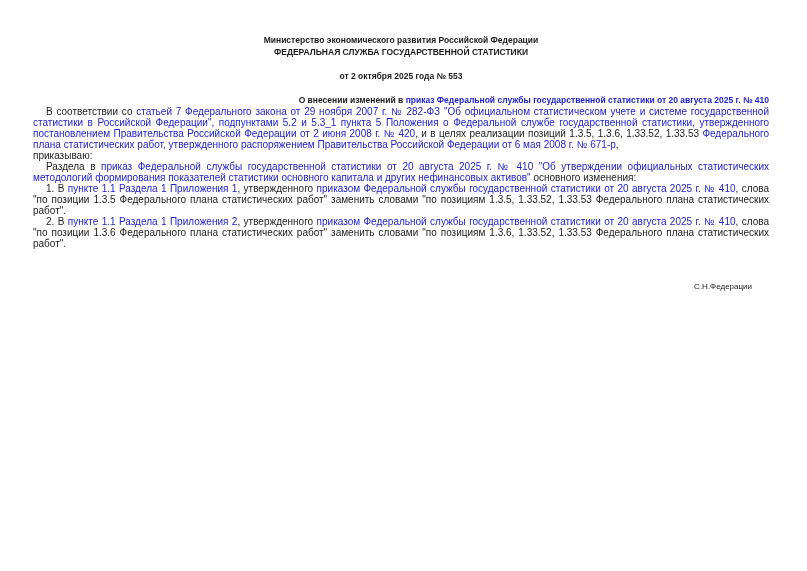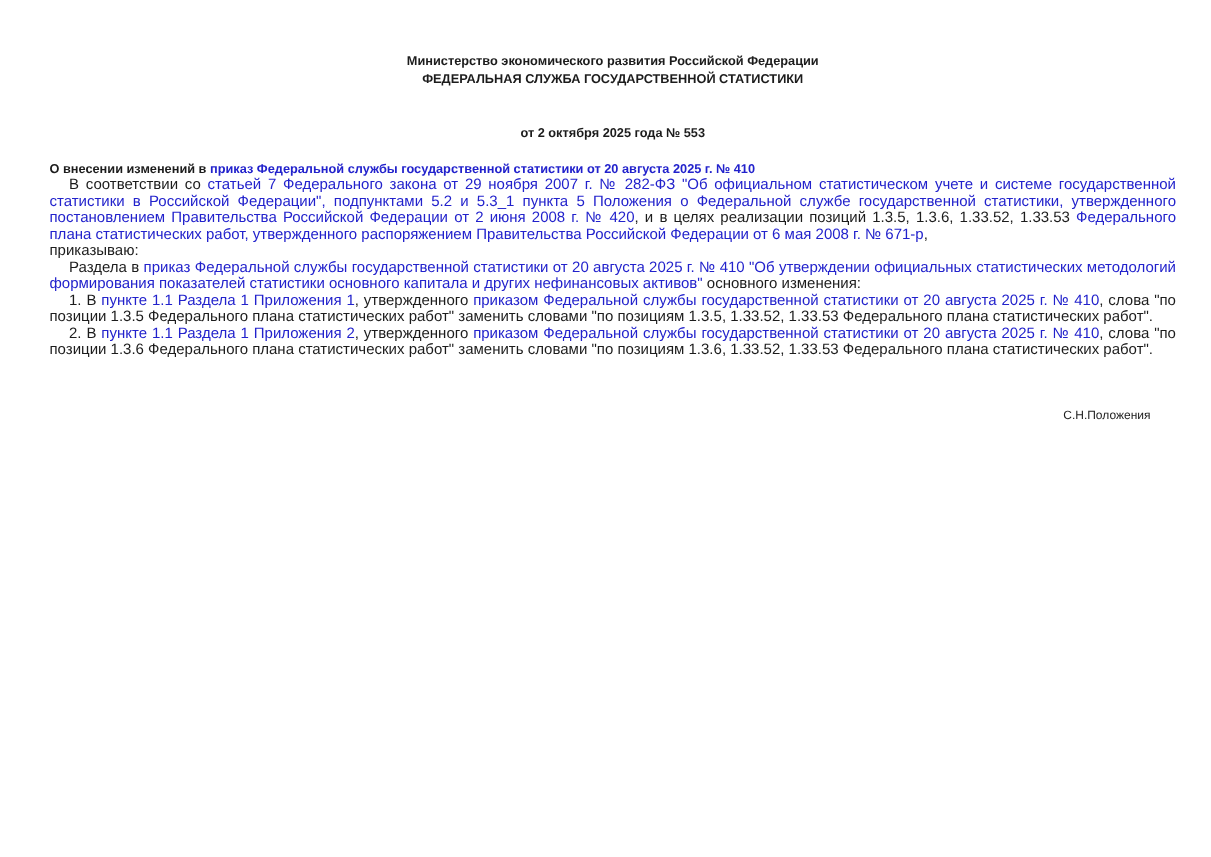--- a/index.html
+++ b/index.html
@@ -8,29 +8,29 @@
     height: 571px;
     background: #ffffff;
     font-family: "Liberation Sans", sans-serif;
     color: #1c1c1c;
     overflow: hidden;
   }
   .page {
     width: 807px;
     height: 571px;
     box-sizing: border-box;
-    padding: 34px 23px 0 33px;
+    padding: 34px 38px 0 33px;
     background: #ffffff;
   }
   .hdr { text-align: center; font-weight: bold; font-size: 8.5px; line-height: 12px; }
   .doc-type { margin-top: 7px; }
-  .doc-date { margin-top: 24px; }
+  .doc-date { margin-top: 12px; }
   .title {
     margin-top: 13px;
-    text-align: left;
+    text-align: right;
     font-weight: bold;
     font-size: 8.5px;
     line-height: 11px;
   }
   p.para {
     margin: 0;
     font-size: 10px;
     line-height: 11px;
     text-align: justify;
   }
@@ -65,16 +65,16 @@
 
   <p class="para order-word">приказываю:</p>
 
   <p class="para indent decision"><span>Раздела в </span><span class="link">приказ Федеральной службы государственной статистики от 20 августа 2025 г. № 410 "Об утверждении официальных статистических методологий формирования показателей статистики основного капитала и других нефинансовых активов"</span><span> основного изменения:</span></p>
 
   <p class="para indent item"><span>1. В </span><span class="link">пункте 1.1 Раздела 1 Приложения 1</span><span>, утвержденного </span><span class="link">приказом Федеральной службы государственной статистики от 20 августа 2025 г. № 410</span><span>, слова "по позиции 1.3.5 Федерального плана статистических работ" заменить словами "по позициям 1.3.5, 1.33.52, 1.33.53 Федерального плана статистических работ".</span></p>
 
   <p class="para indent item"><span>2. В </span><span class="link">пункте 1.1 Раздела 1 Приложения 2</span><span>, утвержденного </span><span class="link">приказом Федеральной службы государственной статистики от 20 августа 2025 г. № 410</span><span>, слова "по позиции 1.3.6 Федерального плана статистических работ" заменить словами "по позициям 1.3.6, 1.33.52, 1.33.53 Федерального плана статистических работ".</span></p>
 
   <div class="signature">
-    <div>С.Н.Положения</div>
+    <div>С.Н.Федерации</div>
   </div>
 
 </div>
 
 </body></html>

